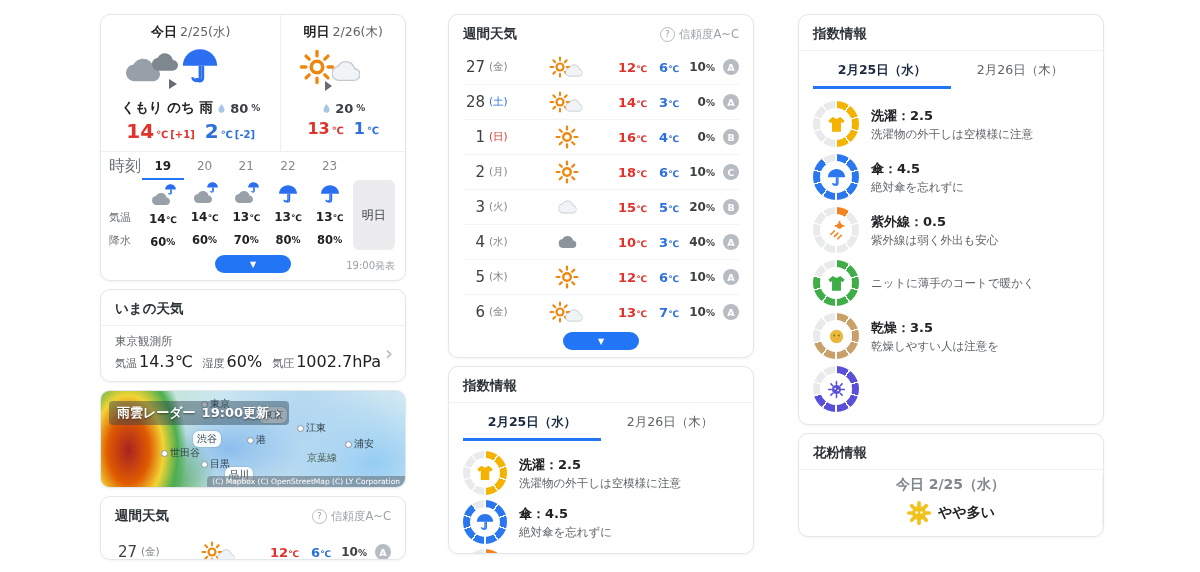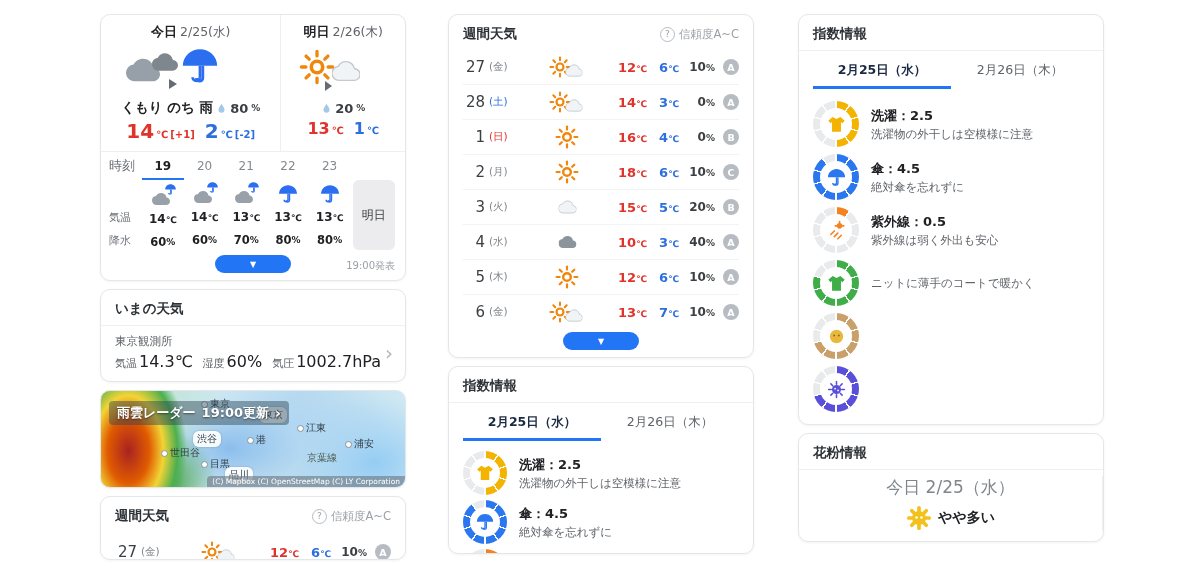--- a/index.html
+++ b/index.html
@@ -36,21 +36,21 @@
   .t-lo-sm{color:#2c6fdd;font-size:16px;font-weight:bold;margin-left:8px;}
   .t-unit-hi{color:#e0332c;font-size:10px;font-weight:bold;}
   .t-unit-lo{color:#2c6fdd;font-size:10px;font-weight:bold;}
   .t-diff{font-size:10px;font-weight:bold;}
   
   .hourly{display:flex;border-top:1px solid #edf0f2;padding:2px 8px 0;}
   .h-col{width:43px;display:flex;flex-direction:column;align-items:center;}
   .h-label-col{width:34px;align-items:flex-start;}
   .hr1{height:24px;display:flex;align-items:center;justify-content:center;font-size:12px;color:#84898f;width:100%;}
   .hr1.active{color:#202124;font-weight:bold;border-bottom:2.5px solid #2276f5;}
-  .hr1.lab{justify-content:flex-start;font-size:13px;color:#6b7076;}
+  .hr1.lab{justify-content:flex-start;font-size:16px;color:#6b7076;}
   .hr2{height:32px;display:flex;align-items:center;justify-content:center;}
   .hr3{height:20px;display:flex;align-items:baseline;justify-content:center;font-size:12px;font-weight:bold;color:#202124;}
   .hr3.lab,.hr4.lab{justify-content:flex-start;font-weight:normal;font-size:11px;color:#6b7076;}
   .hr4{height:20px;display:flex;align-items:center;justify-content:center;font-size:11.5px;font-weight:bold;color:#202124;}
   .tmrw-col{width:48px;display:flex;flex-direction:column;align-items:center;}
   .tmrw-box{margin-top:2px;width:42px;height:70px;background:#ececee;border-radius:6px;
             display:flex;align-items:center;justify-content:center;font-size:12px;color:#3c4043;}
   .pill-row{position:relative;height:26px;margin-top:2px;}
   .pill{position:absolute;left:50%;transform:translateX(-50%);top:1px;width:76px;height:18px;background:#2276f5;
         border-radius:10px;display:flex;align-items:center;justify-content:center;color:#fff;font-size:8px;cursor:pointer;}
@@ -108,21 +108,21 @@
          background:repeating-conic-gradient(from -2deg,#fff 0 4deg,rgba(0,0,0,0) 4deg 36deg);}
   .donut .hole{position:absolute;inset:7px;background:#fff;border-radius:50%;}
   .donut .glyph{position:absolute;inset:0;display:flex;align-items:center;justify-content:center;z-index:2;}
   .idx-texts{display:flex;flex-direction:column;gap:2px;}
   .idx-label{font-size:13px;font-weight:bold;color:#202124;}
   .idx-desc{font-size:11.5px;color:#5f6368;}
   
   .pollen-body{display:flex;padding:4px 0 10px;}
   .pollen-half{flex:1;display:flex;flex-direction:column;align-items:center;gap:6px;}
   .pollen-half.left{border-right:1px solid #eef0f2;}
-  .pollen-date{font-size:17px;color:#80868b;}
+  .pollen-date{font-size:14px;color:#80868b;font-weight:bold;}
   .pollen-level{display:flex;align-items:center;gap:6px;font-size:14px;font-weight:bold;color:#202124;}
   .wicon-suncloud{position:relative;width:36px;height:24px;}
   .wicon-suncloud .s{position:absolute;left:0;top:1px;}
   .wicon-suncloud .c{position:absolute;right:0;bottom:0;}
   .stack-hourly{position:relative;width:26px;height:26px;}
   .stack-hourly .c{position:absolute;left:0;bottom:1px;color:#98a1a9;}
   .stack-hourly .u{position:absolute;right:-1px;top:0;color:#2b6ef0;}
   .arrow-right{width:0;height:0;border-left:8px solid #666c72;border-top:5px solid transparent;border-bottom:5px solid transparent;display:inline-block;}
 </style>
 </head>
@@ -749,20 +749,24 @@
     <div class="idx-item">
       <span class="donut" style="--pct: 70; --c: #c9a06a;">
         <span class="spokes"></span>
           <span class="hole"></span>
         <span class="glyph" style="color: rgb(232, 185, 61);">
             <svg width="21" height="21" viewBox="0 0 24 24">
               <use href="#s-face"></use>
             </svg>
           </span>
       </span>
+      <span class="idx-texts">
+        <span class="idx-label">乾燥：3.5</span>
+        <span class="idx-desc">乾燥しやすい人は注意を</span>
+      </span>
     </div>
     <div class="idx-item" style="margin-bottom:12px">
       <span class="donut" style="--pct: 70; --c: #5a4fd8;">
         <span class="spokes"></span>
           <span class="hole"></span>
         <span class="glyph" style="color: rgb(90, 79, 216);">
             <svg width="21" height="21" viewBox="0 0 24 24">
               <use href="#s-virus"></use>
             </svg>
           </span>

